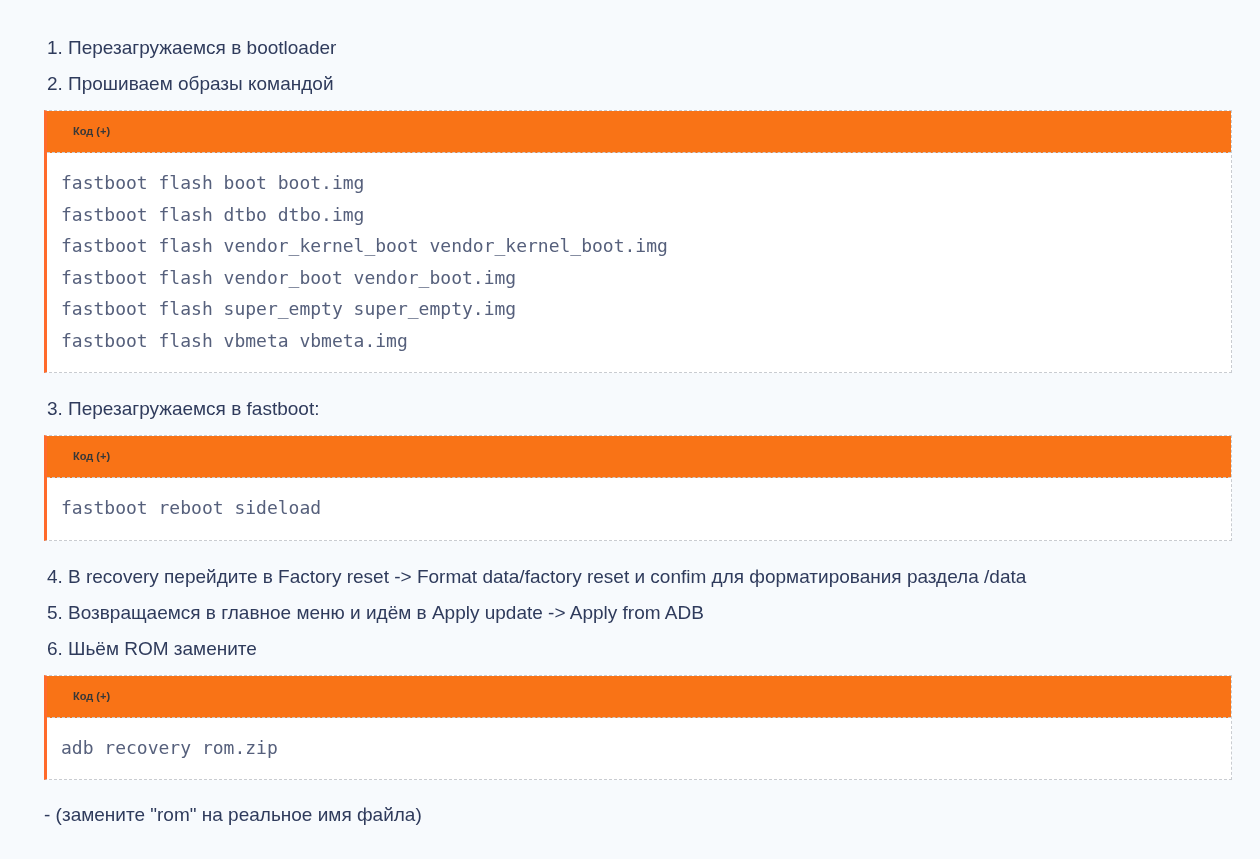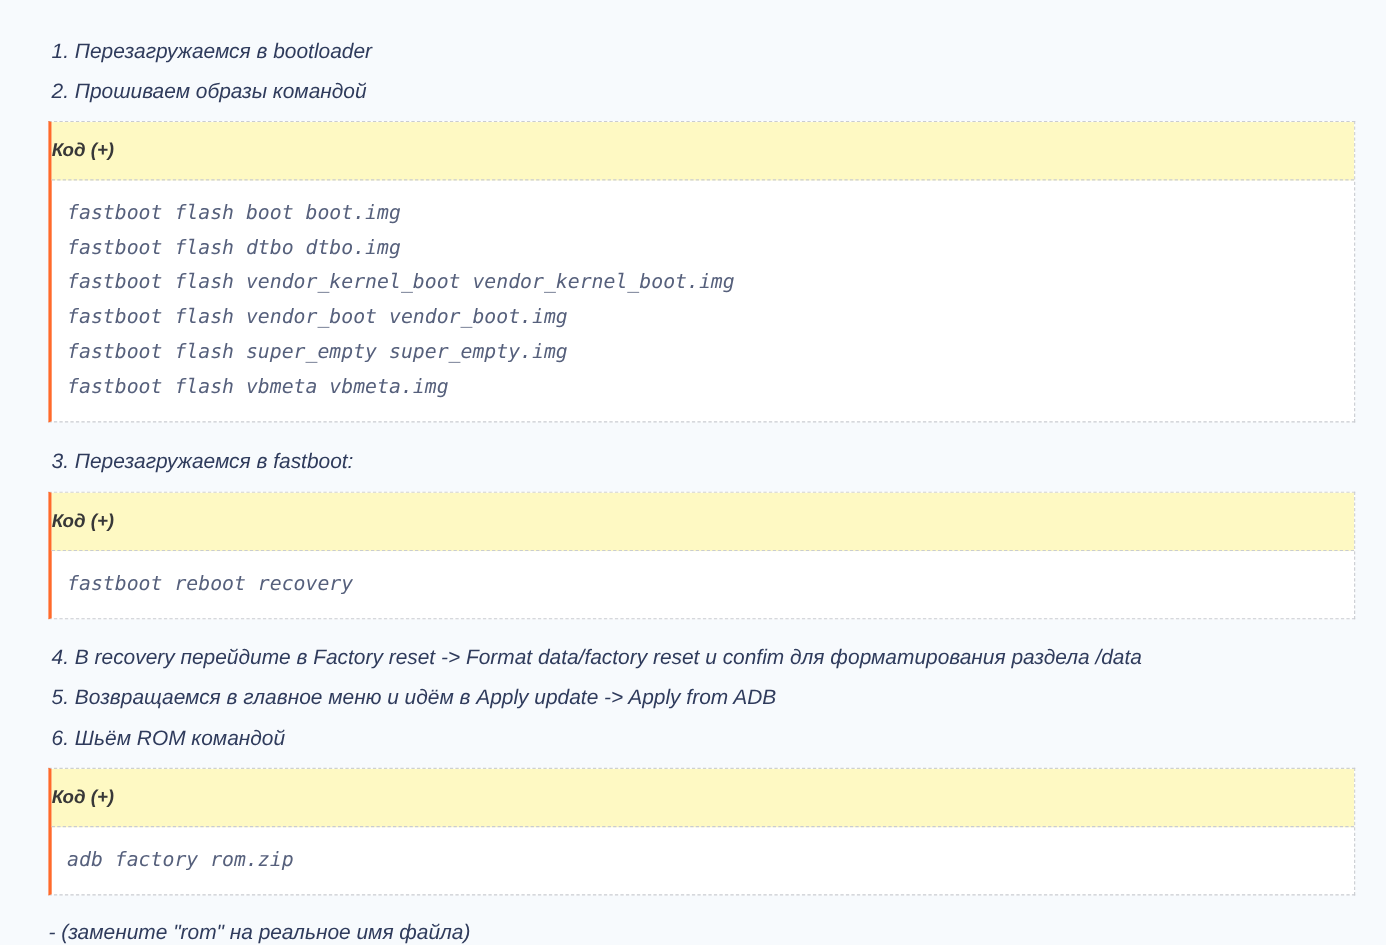--- a/index.html
+++ b/index.html
@@ -15,37 +15,36 @@
   }
   ol.steps {
     margin: 0;
     padding-left: 40px;
     list-style: decimal;
   }
   ol.steps > li {
     font-size: 19px;
     line-height: 1.9;
     color: #2f3b5c;
-    font-style: italic;
   }
   ol.steps > li::marker {
     color: #2f3b5c;
   }
   .code-block {
     margin: 8px 0 18px -24px;
     border: 1px dashed #c9ccd1;
     border-left: 3px solid #ff6a2b;
     background: #ffffff;
   }
   .code-header {
-    background: #fef9c3;
+    background: #f97316;
     font-weight: 700;
-    font-size: 17px;
+    font-size: 11px;
     color: #383838;
-    padding: 10px 0;
+    padding: 10px 26px;
     border-bottom: 1px dashed #c9ccd1;
   }
   .code-body {
     padding: 14px 14px 16px 14px;
     font-family: "DejaVu Sans Mono", "Menlo", "Consolas", monospace;
     font-size: 18px;
     line-height: 1.75;
     color: #56607c;
     white-space: pre;
   }
@@ -76,35 +75,35 @@
 fastboot flash vendor_boot vendor_boot.img
 fastboot flash super_empty super_empty.img
 fastboot flash vbmeta vbmeta.img</div>
       </div>
     </li>
 
     <li>
       <span>Перезагружаемся в fastboot:</span>
       <div class="code-block">
         <div class="code-header">Код (+)</div>
-        <div class="code-body">fastboot reboot recovery</div>
+        <div class="code-body">fastboot reboot sideload</div>
       </div>
     </li>
 
     <li>
       <span>В recovery перейдите в Factory reset -&gt; Format data/factory reset и confim для форматирования раздела /data</span>
     </li>
 
     <li>
       <span>Возвращаемся в главное меню и идём в Apply update -&gt; Apply from ADB</span>
     </li>
 
     <li>
-      <span>Шьём ROM командой</span>
+      <span>Шьём ROM замените</span>
       <div class="code-block">
         <div class="code-header">Код (+)</div>
-        <div class="code-body">adb factory rom.zip</div>
+        <div class="code-body">adb recovery rom.zip</div>
       </div>
       <div class="post-note">- (замените "rom" на реальное имя файла)</div>
     </li>
 
   </ol>
 </div>
 
 </body></html>

